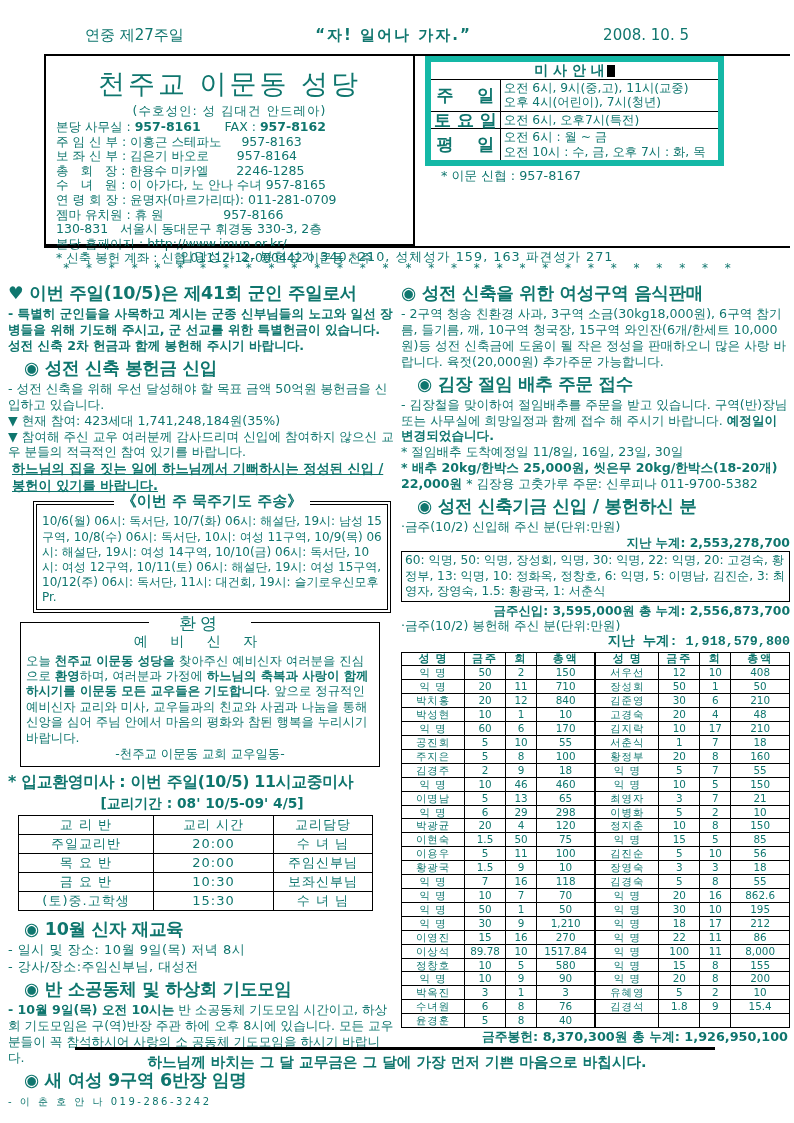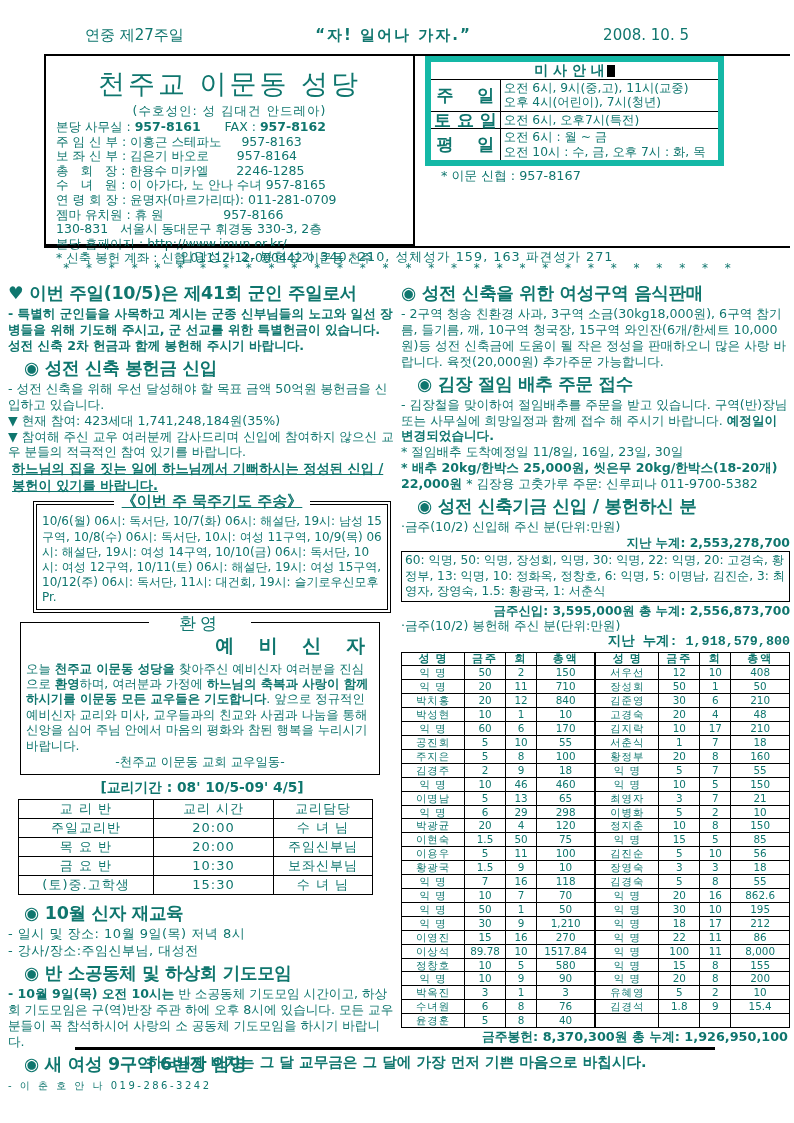--- a/index.html
+++ b/index.html
@@ -41,28 +41,28 @@
   .h1{font-size:17.5px;font-weight:bold;margin:2px 0 1px 0;letter-spacing:-0.3px;}
   .h1.ind{padding-left:16px;}
   .para{font-size:12.6px;line-height:15.9px;margin:0;}
   .para.bold{font-weight:bold;}
   .vline{font-size:12.6px;line-height:16px;}
   .slogan{font-weight:bold;text-decoration:underline;font-size:13.2px;line-height:17px;padding-left:4px;}
 
   .rosary-box{margin:10px 4px 8px 28px;width:352px;border:1px solid #000;outline:1px solid #000;
               outline-offset:2px;padding:3px 5px;font-size:12px;line-height:15.2px;position:relative;box-sizing:border-box;}
   .rosary-title{position:absolute;top:-11px;left:0;right:0;text-align:center;}
-  .rosary-title span{background:#fff;font-weight:bold;font-size:15px;padding:0 8px;text-decoration:underline;}
+  .rosary-title span{background:#fff;font-weight:bold;font-size:15px;padding:0 8px;}
   .rosary-body{margin-top:6px;}
 
   .welcome-box{margin:12px 4px 4px 12px;width:360px;border:1px solid #000;padding:4px 5px 3px 5px;
                position:relative;box-sizing:border-box;}
   .welcome-title{position:absolute;top:-11px;left:0;right:0;text-align:center;}
   .welcome-title span{background:#fff;font-size:17px;letter-spacing:4px;padding:0 30px;}
-  .welcome-heading{text-align:right;font-size:19px;letter-spacing:9px;font-weight:bold;margin:6px 0 2px 0;}
+  .welcome-heading{text-align:center;font-size:14px;letter-spacing:9px;font-weight:normal;margin:6px 0 2px 0;}
   .welcome-para{font-size:12.4px;line-height:15.4px;}
   .welcome-sign{text-align:center;font-size:12.4px;margin-top:1px;}
 
   .baptism{font-size:15.8px;font-weight:bold;margin-top:5px;letter-spacing:-0.3px;}
   .period{text-align:center;font-size:13.8px;font-weight:bold;margin:2px 0;}
   .cat-table{width:355px;margin:2px 0 6px 10px;border-collapse:collapse;font-size:13px;}
   .cat-table td{border:1px solid #000;text-align:center;padding:1px 2px;line-height:16px;letter-spacing:1px;}
   .cat-table td:first-child{width:130px;}
   .cat-table td:nth-child(2){width:115px;}
 
@@ -153,20 +153,21 @@
       <div class="rosary-body">10/6(월) 06시: 독서단, 10/7(화) 06시: 해설단, 19시: 남성 15구역, 10/8(수) 06시: 독서단, 10시: 여성 11구역, 10/9(목) 06시: 해설단, 19시: 여성 14구역, 10/10(금) 06시: 독서단, 10시: 여성 12구역, 10/11(토) 06시: 해설단, 19시: 여성 15구역, 10/12(주) 06시: 독서단, 11시: 대건회, 19시: 슬기로우신모후Pr.</div>
     </div>
 
     <div class="welcome-box">
       <div class="welcome-title"><span>환영</span></div>
       <div class="welcome-heading">예  비  신  자</div>
       <div class="welcome-para"><span> 오늘 </span><span style="font-weight: bold;">천주교 이문동 성당을</span><span> 찾아주신 예비신자 여러분을 진심으로 </span><span style="font-weight: bold;">환영</span><span>하며, 여러분과 가정에 </span><span style="font-weight: bold;">하느님의 축복과 사랑이 함께 하시기를 이문동 모든 교우들은 기도합니다</span><span>. 앞으로 정규적인 예비신자 교리와 미사, 교우들과의 친교와 사귐과 나눔을 통해 신앙을 심어 주님 안에서 마음의 평화와 참된 행복을 누리시기 바랍니다.</span></div>
       <div class="welcome-sign">-천주교 이문동 교회 교우일동-</div>
     </div>
 
+    <div class="baptism">* 입교환영미사 : 이번 주일(10/5) 11시교중미사</div>
     <div class="period">[교리기간 : 08' 10/5-09' 4/5]</div>
 
     <table class="cat-table">
       <thead>
           <tr>
             <td>교  리  반</td>
             <td>교리 시간</td>
             <td>교리담당</td>
           </tr>
         </thead>

